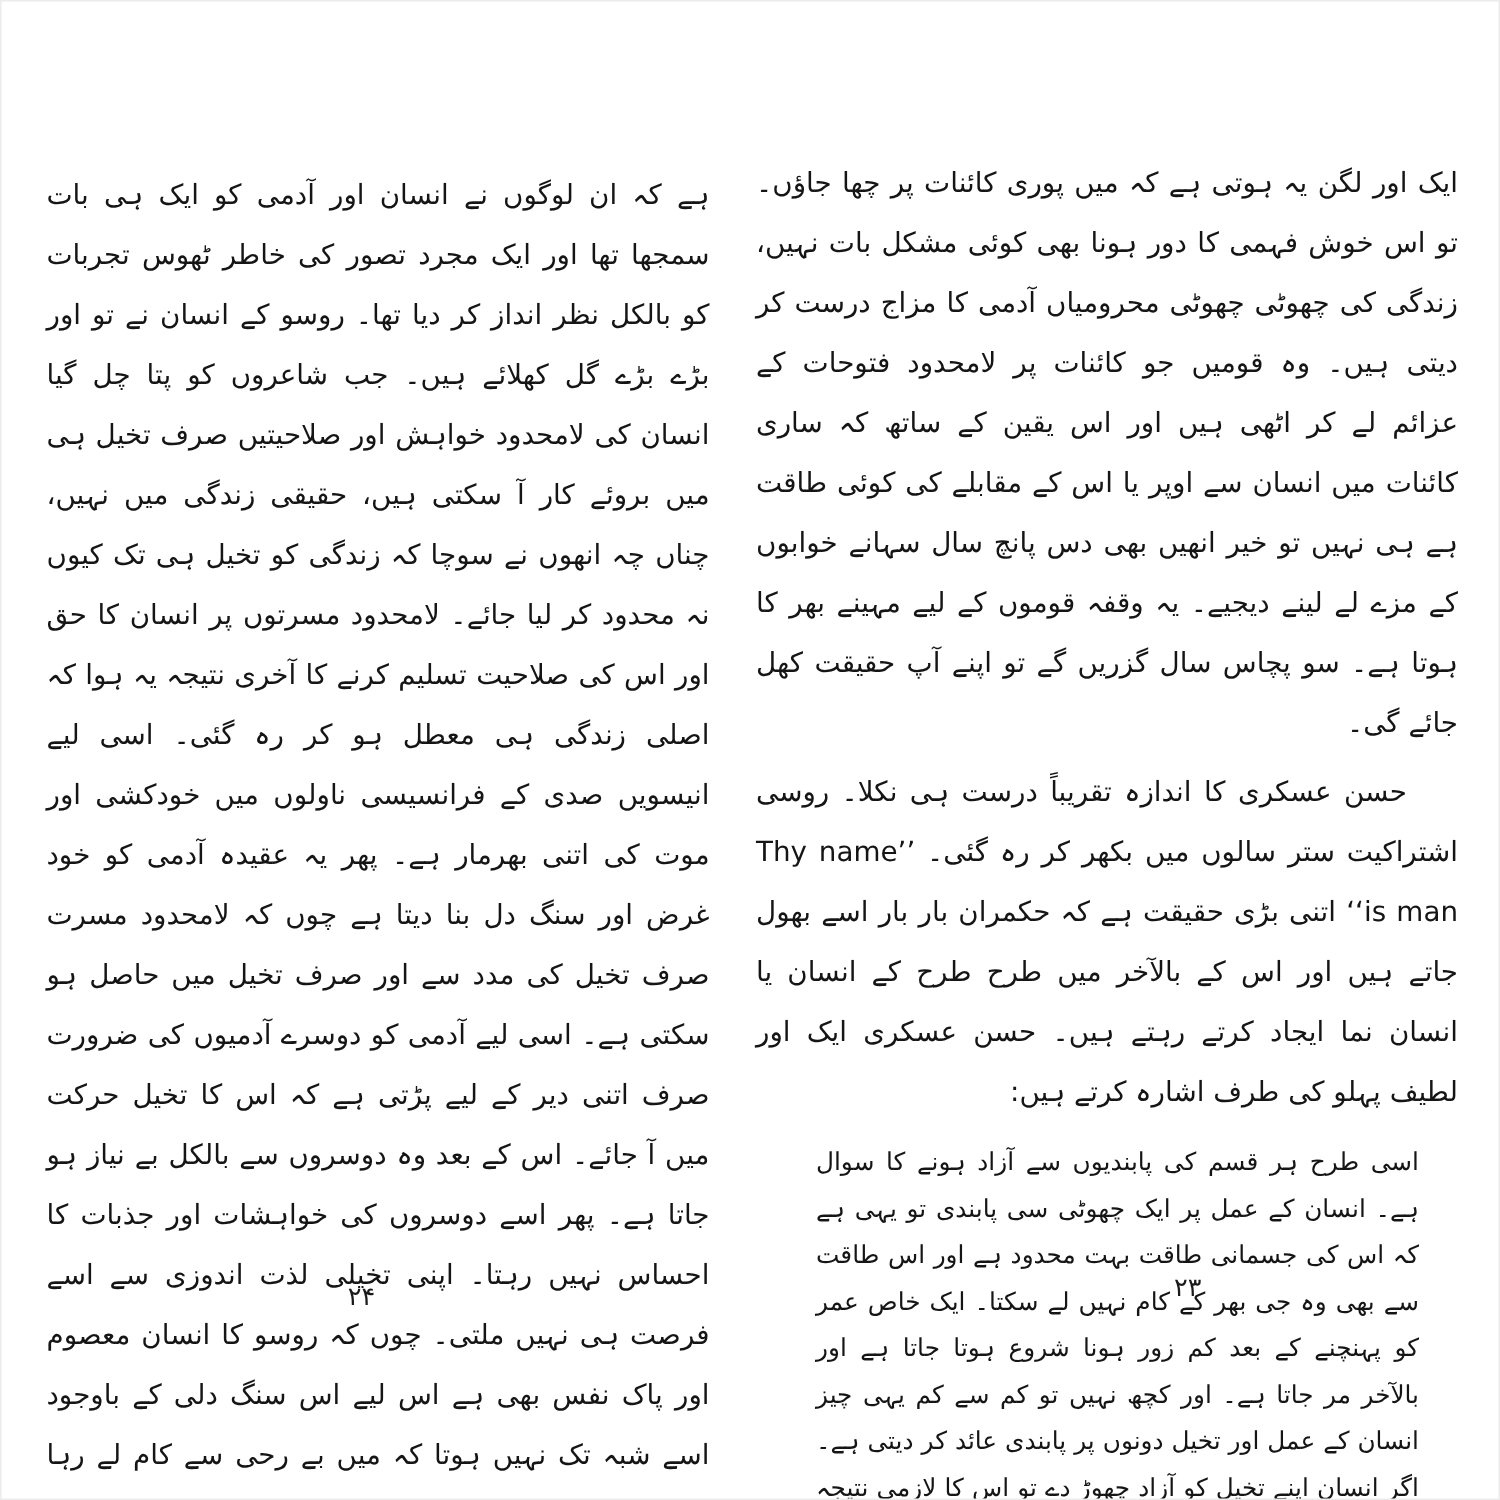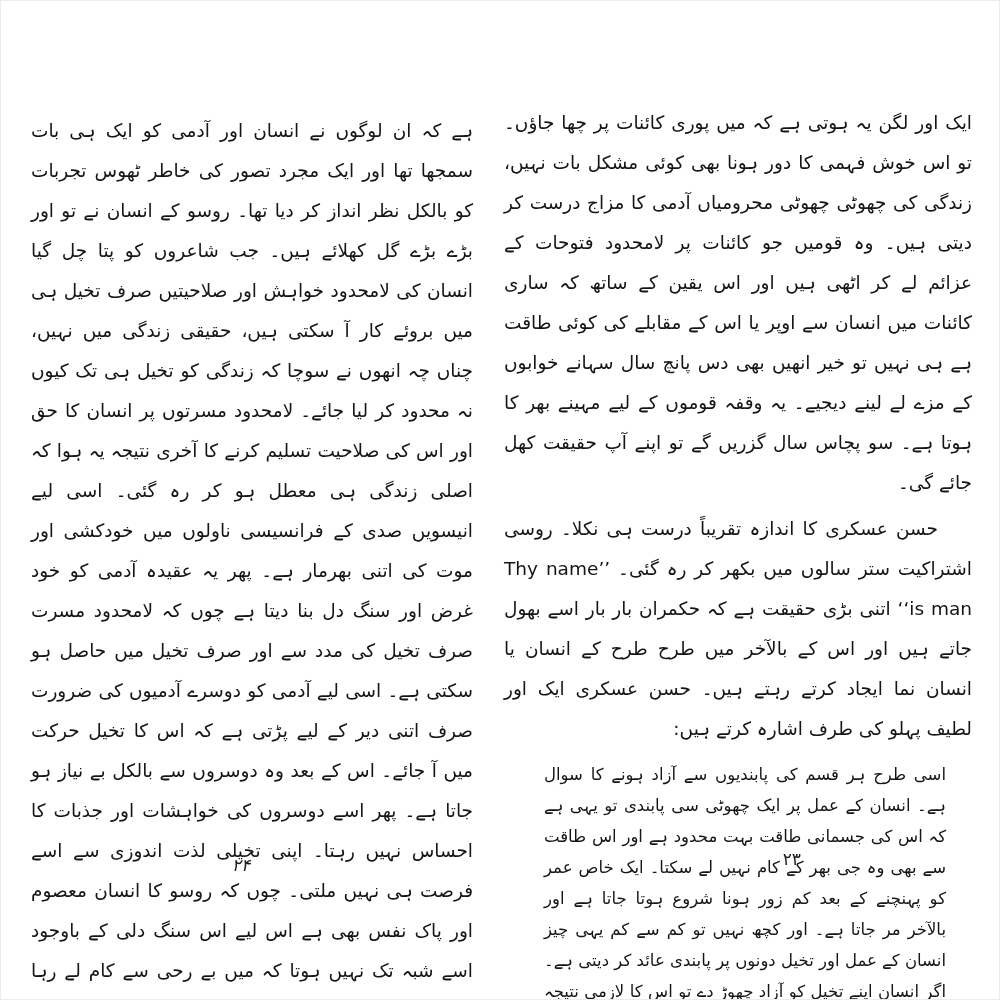--- a/index.html
+++ b/index.html
@@ -35,21 +35,21 @@
     text-align:justify;
   }
   .pagenum{
     position:absolute;
     direction:rtl;
     font-size:17px;
     color:#1a1a1a;
     letter-spacing:1px;
   }
   .pagenum-right{ left:750px; top:848px; width:50px; text-align:right; }
-  .pagenum-left { left:215px; top:854px; width:50px; text-align:center;font-style:italic; }
+  .pagenum-left { left:215px; top:854px; width:50px; text-align:center; }
 </style>
 </head>
 <body>
 
 <div class="canvas">
 
   <div class="page page-right">
     <p class="para">ایک اور لگن یہ ہوتی ہے کہ میں پوری کائنات پر چھا جاؤں۔ تو اس خوش فہمی کا دور ہونا بھی کوئی مشکل بات نہیں، زندگی کی چھوٹی چھوٹی محرومیاں آدمی کا مزاج درست کر دیتی ہیں۔ وہ قومیں جو کائنات پر لامحدود فتوحات کے عزائم لے کر اٹھی ہیں اور اس یقین کے ساتھ کہ ساری کائنات میں انسان سے اوپر یا اس کے مقابلے کی کوئی طاقت ہے ہی نہیں تو خیر انھیں بھی دس پانچ سال سہانے خوابوں کے مزے لے لینے دیجیے۔ یہ وقفہ قوموں کے لیے مہینے بھر کا ہوتا ہے۔ سو پچاس سال گزریں گے تو اپنے آپ حقیقت کھل جائے گی۔</p>
     <p class="para indent">حسن عسکری کا اندازہ تقریباً درست ہی نکلا۔ روسی اشتراکیت ستر سالوں میں بکھر کر رہ گئی۔ ’’Thy name is man‘‘ اتنی بڑی حقیقت ہے کہ حکمران بار بار اسے بھول جاتے ہیں اور اس کے بالآخر میں طرح طرح کے انسان یا انسان نما ایجاد کرتے رہتے ہیں۔ حسن عسکری ایک اور لطیف پہلو کی طرف اشارہ کرتے ہیں:</p>
     <p class="quote">اسی طرح ہر قسم کی پابندیوں سے آزاد ہونے کا سوال ہے۔ انسان کے عمل پر ایک چھوٹی سی پابندی تو یہی ہے کہ اس کی جسمانی طاقت بہت محدود ہے اور اس طاقت سے بھی وہ جی بھر کے کام نہیں لے سکتا۔ ایک خاص عمر کو پہنچنے کے بعد کم زور ہونا شروع ہوتا جاتا ہے اور بالآخر مر جاتا ہے۔ اور کچھ نہیں تو کم سے کم یہی چیز انسان کے عمل اور تخیل دونوں پر پابندی عائد کر دیتی ہے۔ اگر انسان اپنے تخیل کو آزاد چھوڑ دے تو اس کا لازمی نتیجہ غیر معمولی مایوسی اور تلخی ہوگا۔ رومانی ادب سے سب سے بڑا سبق یہی ملتا ہے۔ رومانوی شاعر بڑی بڑی زبردست امیدیں لے کر چلے تھے اور یہ امیدیں ایک ایک کر کے باطل ثابت ہوتی چلی گئیں۔ نتیجہ یہ نکلا کہ ان کے لیے شعریت اور اندوہ بالکل ہم معنی تصورات بن گئے۔ چلے تو تھے انسانی زندگی کے حسن اور قوت کے راگ گانے مگر تان ٹوٹی آرزو پر۔ اس شکست کی اصل وجہ یہی</p>

